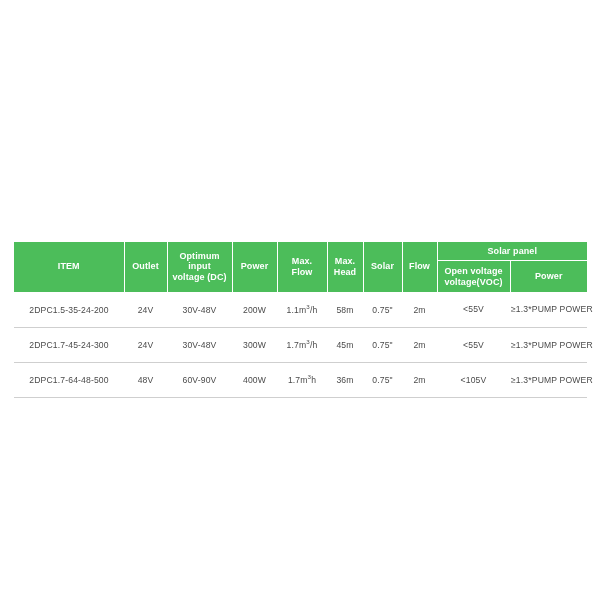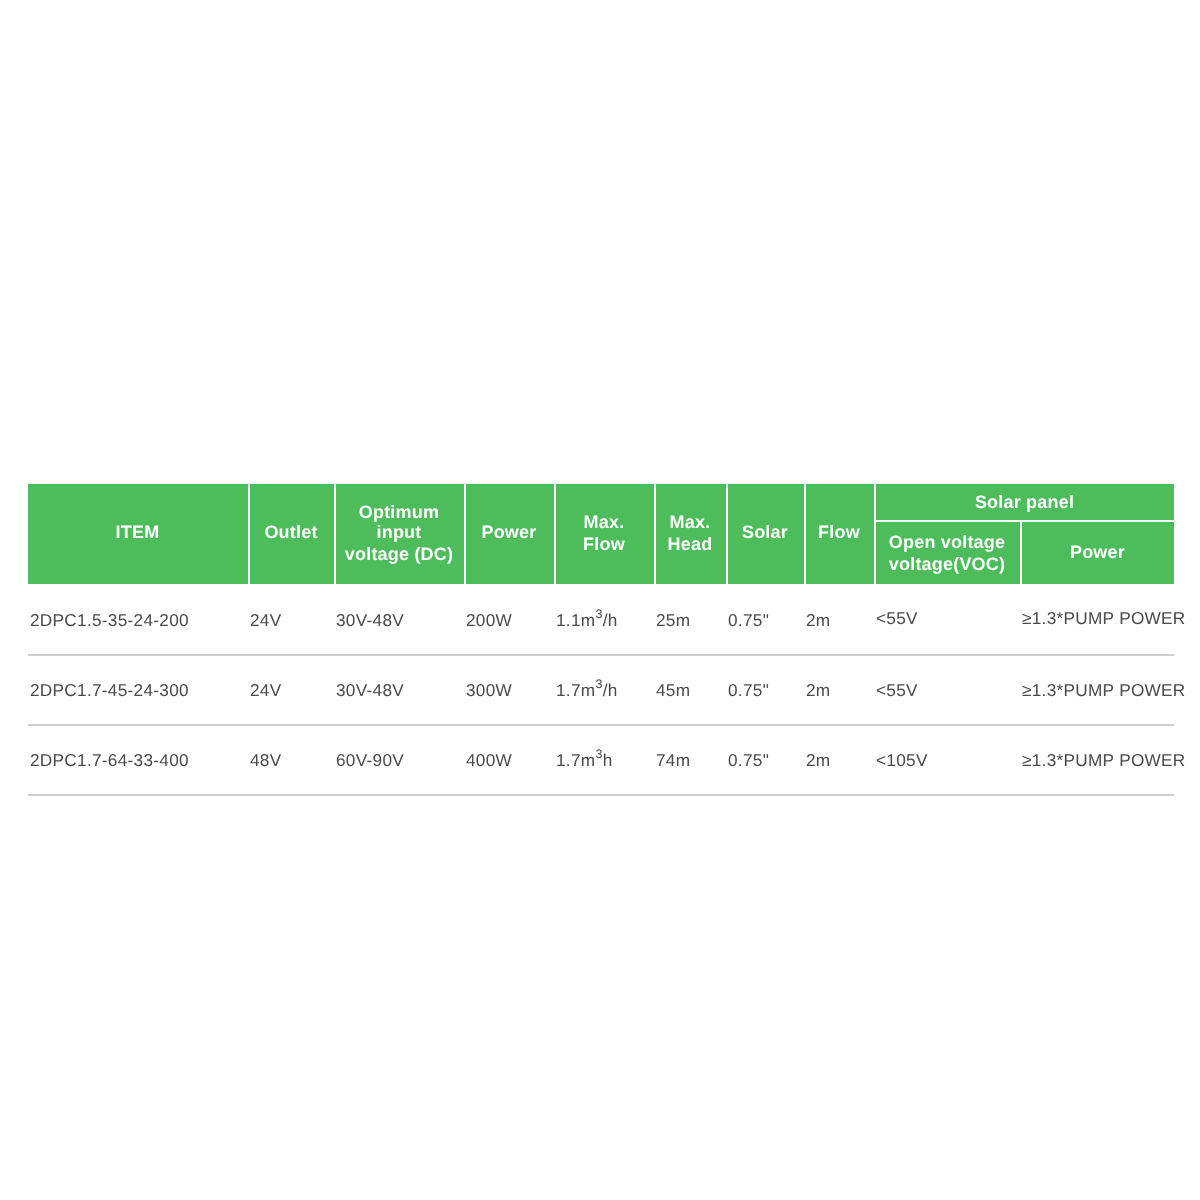--- a/index.html
+++ b/index.html
@@ -61,21 +61,21 @@
   .hdr-row2 th { height: 27px; }
 
   th.tall {
     height: 41px;
   }
 
   
   table.spec tbody td {
     font-size: 8.6px;
     color: #4a4a4a;
-    text-align: left;
+    text-align: center;
     vertical-align: middle;
     height: 34px;
     padding: 0 1px;
     border-bottom: 1px solid #cfcfcf;
     background: #ffffff;
     white-space: nowrap;
     letter-spacing: 0.15px;
   }
   table.spec tbody tr:first-child td {
     border-top: none;
@@ -143,47 +143,47 @@
       </thead>
 
       <tbody>
 
         <tr>
           <td class="item-cell">2DPC1.5-35-24-200</td>
           <td>24V</td>
           <td>30V-48V</td>
           <td>200W</td>
           <td><span>1.1m</span><sup class="unit">3</sup><span>/h</span></td>
-          <td>25m</td>
+          <td>58m</td>
           <td>0.75"</td>
           <td>2m</td>
           <td>&lt;55V</td>
           <td>≥1.3*PUMP POWER</td>
         </tr>
 
         <tr>
           <td class="item-cell">2DPC1.7-45-24-300</td>
           <td>24V</td>
           <td>30V-48V</td>
           <td>300W</td>
           <td><span>1.7m</span><sup class="unit">3</sup><span>/h</span></td>
           <td>45m</td>
           <td>0.75"</td>
           <td>2m</td>
           <td>&lt;55V</td>
           <td>≥1.3*PUMP POWER</td>
         </tr>
 
         <tr>
-          <td class="item-cell">2DPC1.7-64-33-400</td>
+          <td class="item-cell">2DPC1.7-64-48-500</td>
           <td>48V</td>
           <td>60V-90V</td>
           <td>400W</td>
           <td><span>1.7m</span><sup class="unit">3</sup><span>h</span></td>
-          <td>74m</td>
+          <td>36m</td>
           <td>0.75"</td>
           <td>2m</td>
           <td>&lt;105V</td>
           <td>≥1.3*PUMP POWER</td>
         </tr>
       </tbody>
     </table>
   </div>
 
 </div>

